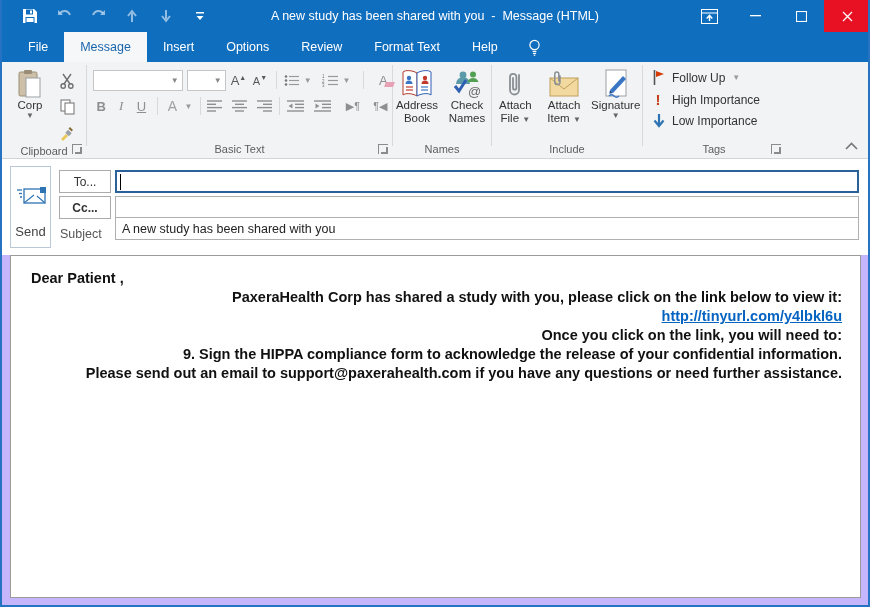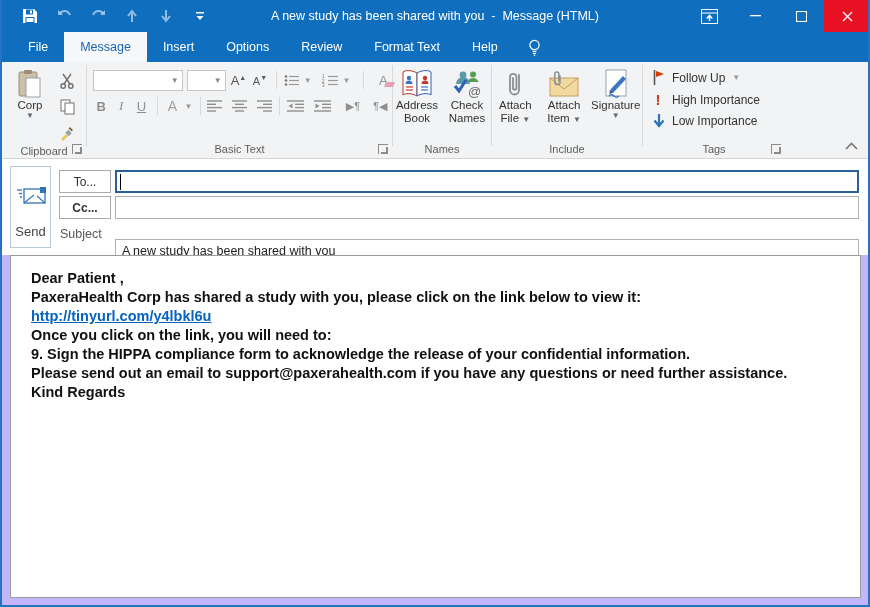--- a/index.html
+++ b/index.html
@@ -53,21 +53,21 @@
   .fieldbtn { position:absolute; left:57px; width:52px; height:23px; background:#fff; border:1px solid #ababab; font-size:12px; color:#333; display:flex; align-items:center; justify-content:center; }
   .fieldinput { position:absolute; left:113px; right:9px; height:23px; border:1px solid #b0b0b0; background:#fff; font-family:"Liberation Sans", sans-serif; font-size:12.5px; color:#222; padding:0 6px; outline:none; }
   .fieldinput.focused { border:2px solid #2b6199; }
   .cursorbar { position:absolute; left:118px; top:15px; width:1px; height:16px; background:#000; }
   .subjlabel { position:absolute; left:58px; top:68px; font-size:12.5px; color:#555; }
 
   
   .bodybox { position:absolute; top:255px; left:8px; right:7px; bottom:7px; background:#fff; border:1px solid #9b9b9b; overflow:hidden;font-weight:bold; }
   .bodytext { padding:13px 18px 0 20px; font-size:14.5px; line-height:19px; color:#111; }
   .bodytext p { margin:0; }
-  .indent { margin-left:7px; }
+  .indent { margin-left:7px;text-align:right; }
   .gap1 { margin-bottom:19px; }
   .gap3 { margin-bottom:57px; }
   a.bodylink { text-decoration:underline; }
 
   svg { display:block; }
 </style>
 </head>
 <body>
 
 <div class="win">
@@ -443,28 +443,27 @@
     </div>
 
     <div class="fieldbtn" style="top:11px;">To...</div>
     <input class="fieldinput focused" style="top: 11px;" value="">
     <span class="cursorbar"></span>
 
     <div class="fieldbtn" style="top:37px;font-weight:bold;">Cc...</div>
     <input class="fieldinput" style="top: 37px;" value="">
 
     <div class="subjlabel">Subject</div>
-    <input class="fieldinput" style="top: 80px;" value="A new study has been shared with you">
+    <input class="fieldinput" style="top: 58px;" value="A new study has been shared with you">
   </div>
 
   <div class="bodybox">
     <div class="bodytext">
       <p class="gap1">Dear Patient ,</p>
       <p class="indent gap1">PaxeraHealth Corp has shared a study with you, please click on the link below to view it:</p>
       <p class="indent"><a href="#" class="bodylink" id="study-link" style="color: rgb(5, 99, 193);">http://tinyurl.com/y4lbkl6u</a></p>
       <p class="indent">Once you click on the link, you will need to:</p>
       <p class="indent gap3">9. Sign the HIPPA compliance form to acknowledge the release of your confidential information.</p>
       <p class="indent">Please send out an email to support@paxerahealth.com if you have any questions or need further assistance.</p>
-      <p class="indent">Kind Regards</p>
     </div>
   </div>
 
 </div>
 
 </body></html>

